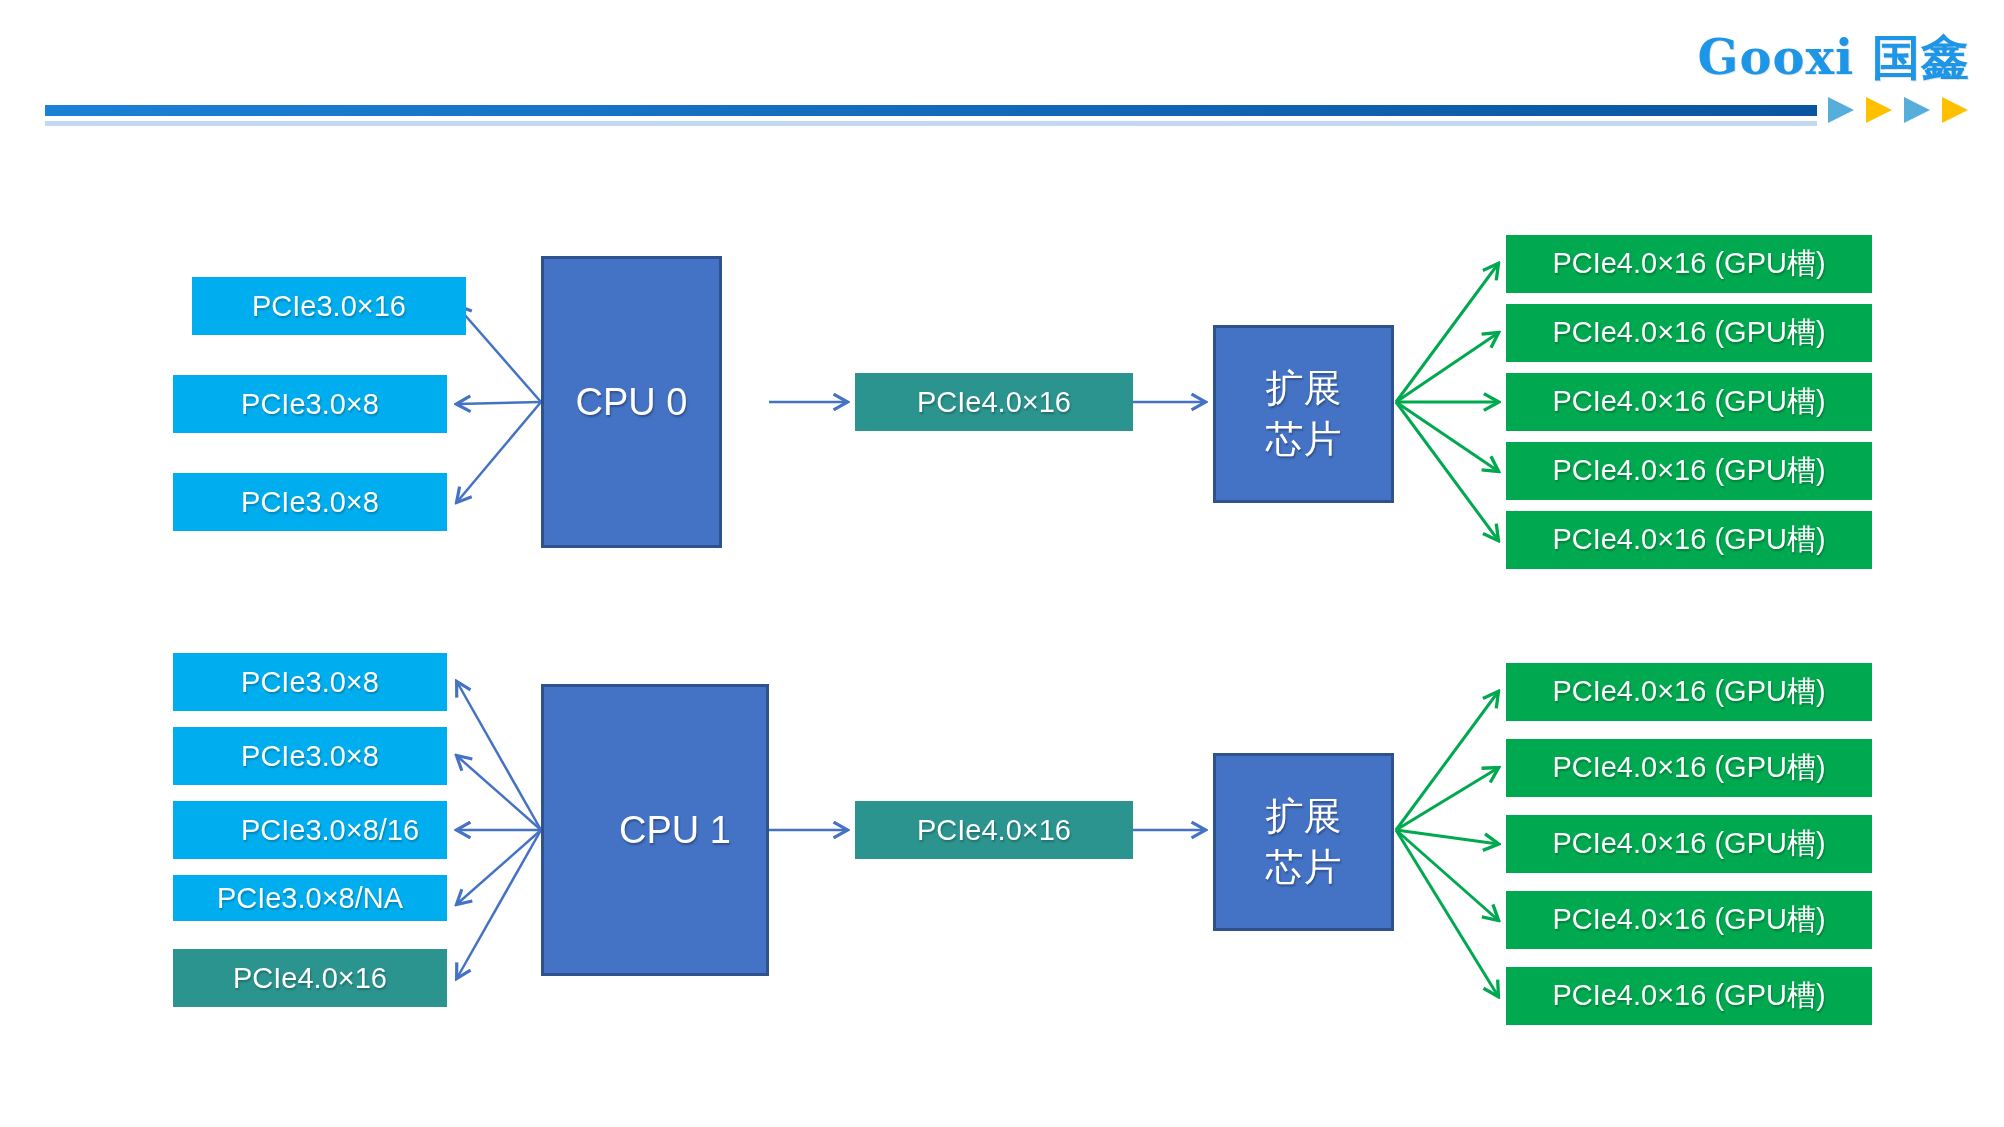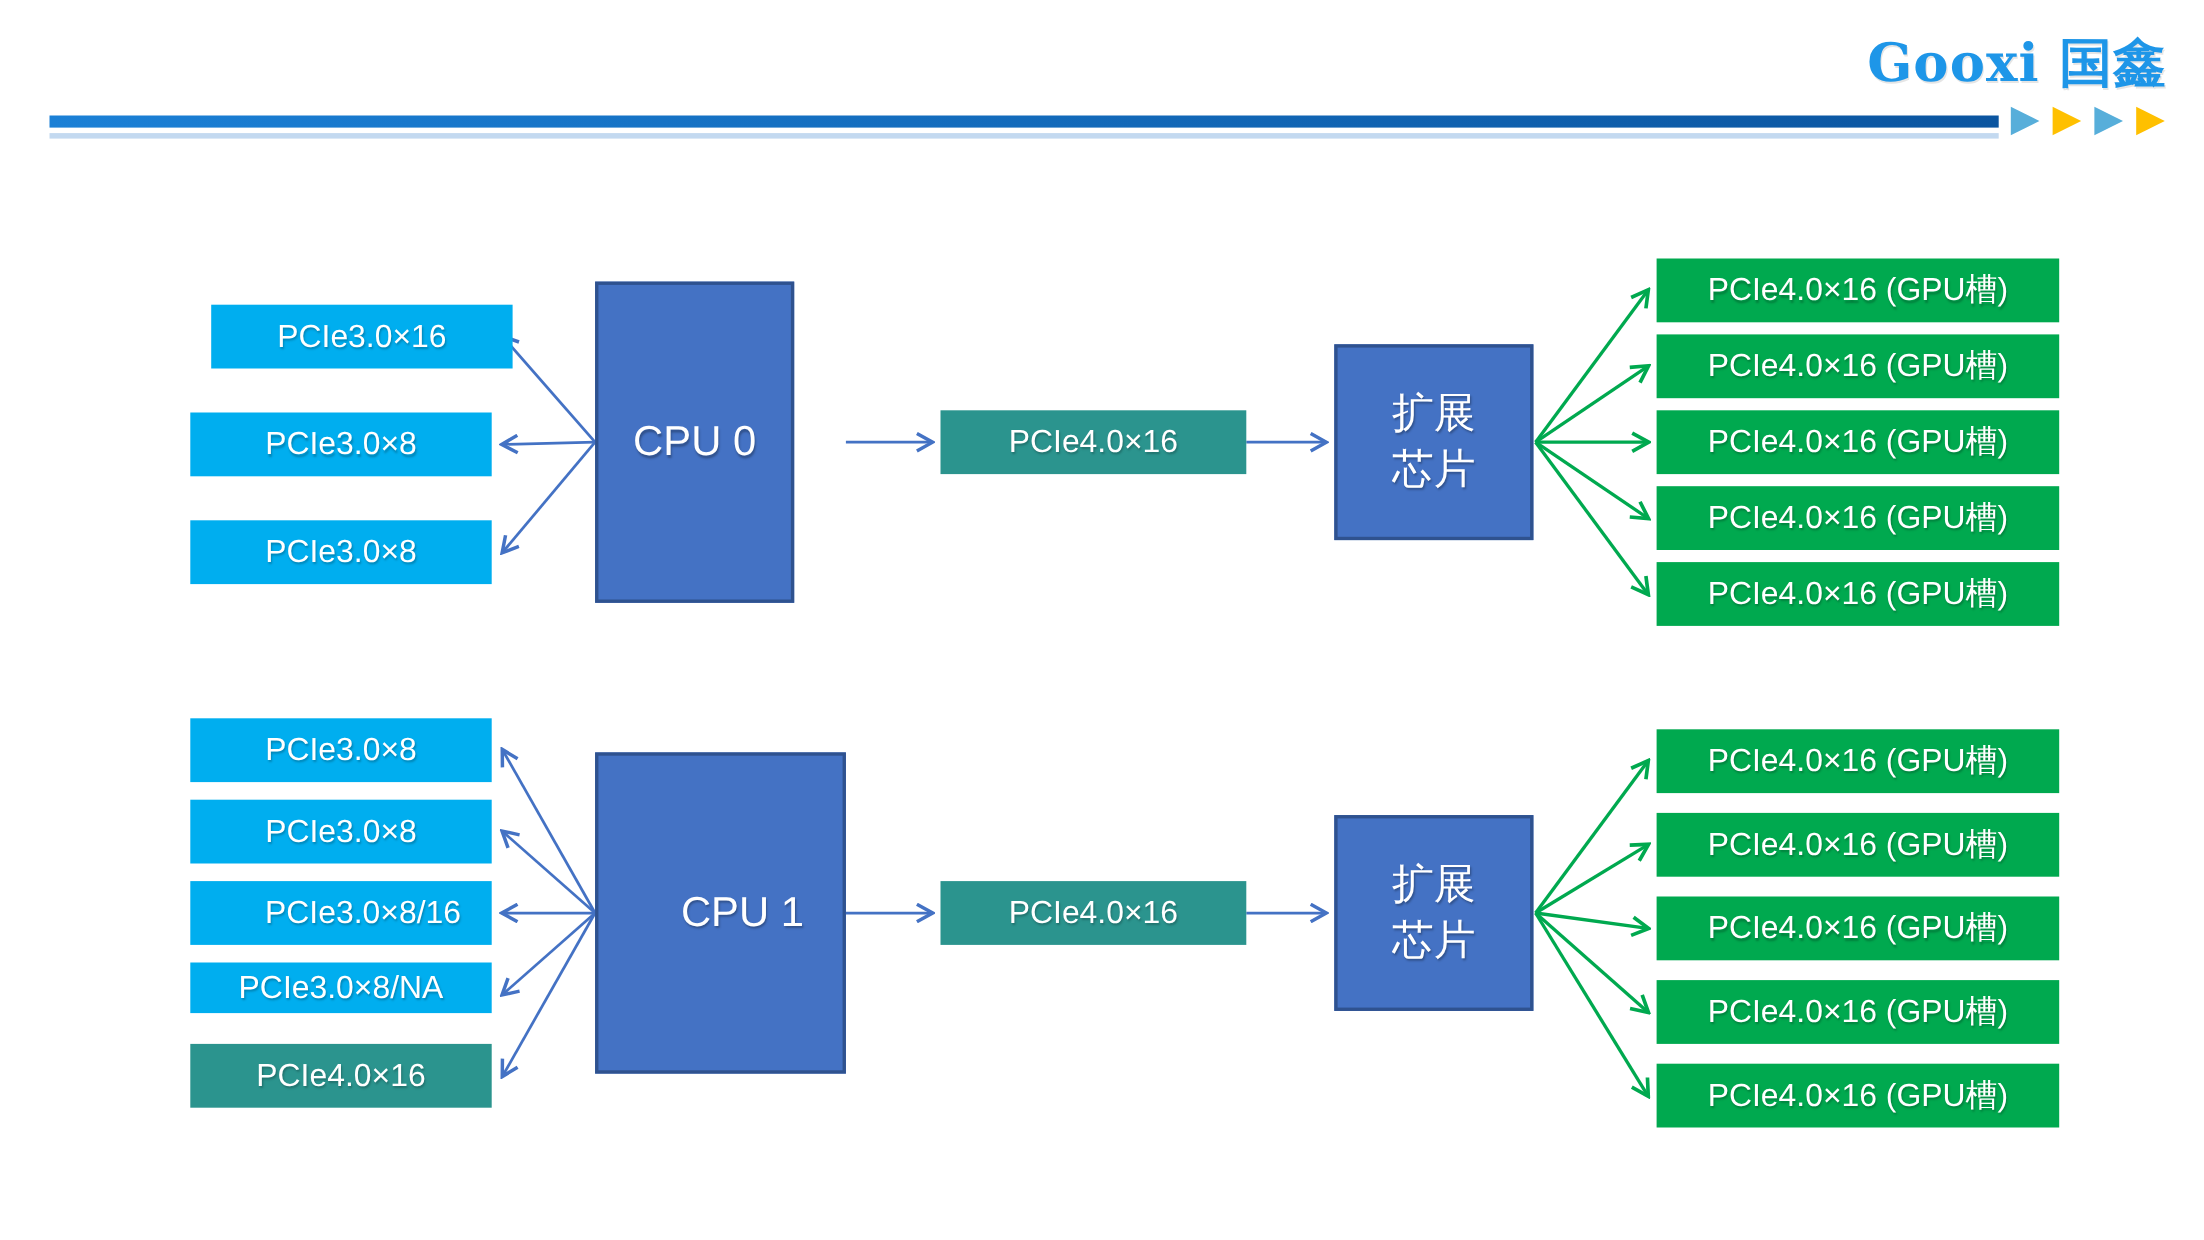--- a/index.html
+++ b/index.html
@@ -15,21 +15,21 @@
   .tri{width:0;height:0;border-top:13px solid transparent;border-bottom:13px solid transparent;}
   .tri-b{border-left:26px solid var(--triBlue);}
   .tri-o{border-left:26px solid var(--triOrange);}
 
   
   .slot{display:flex;align-items:center;justify-content:center;color:#fff;font-size:29px;text-shadow:1px 2px 2px rgba(0,0,0,.25);white-space:nowrap;}
   .cyan{background:var(--cyan);}
   .teal{background:var(--teal);}
   .green{background:var(--green);}
   .cpu{background:var(--cpu);border:3px solid var(--cpuBorder);display:flex;align-items:center;justify-content:center;color:#fff;font-size:38px;text-shadow:1px 2px 2px rgba(0,0,0,.3);}
-  .chip{background:var(--cpu);border:3px solid var(--cpuBorder);display:flex;flex-direction:column;align-items:center;justify-content:center;color:#fff;font-size:38px;line-height:1.35;text-shadow:1px 2px 2px rgba(0,0,0,.3);}
+  .chip{background:var(--cpu);border:3px solid var(--cpuBorder);display:flex;flex-direction:column;align-items:center;justify-content:center;color:#fff;font-size:38px;line-height:1.35;text-shadow:1px 2px 2px rgba(0,0,0,.3);margin-top:12px;}
   #wires{position:absolute;left:0;top:0;pointer-events:none;}
 </style>
 </head>
 <body>
 
 <div id="stage">
 
   <div id="logo" class="abs">Gooxi 国鑫</div>
   <div id="hdr-bar" class="abs"></div>
   <div id="hdr-line" class="abs"></div>

